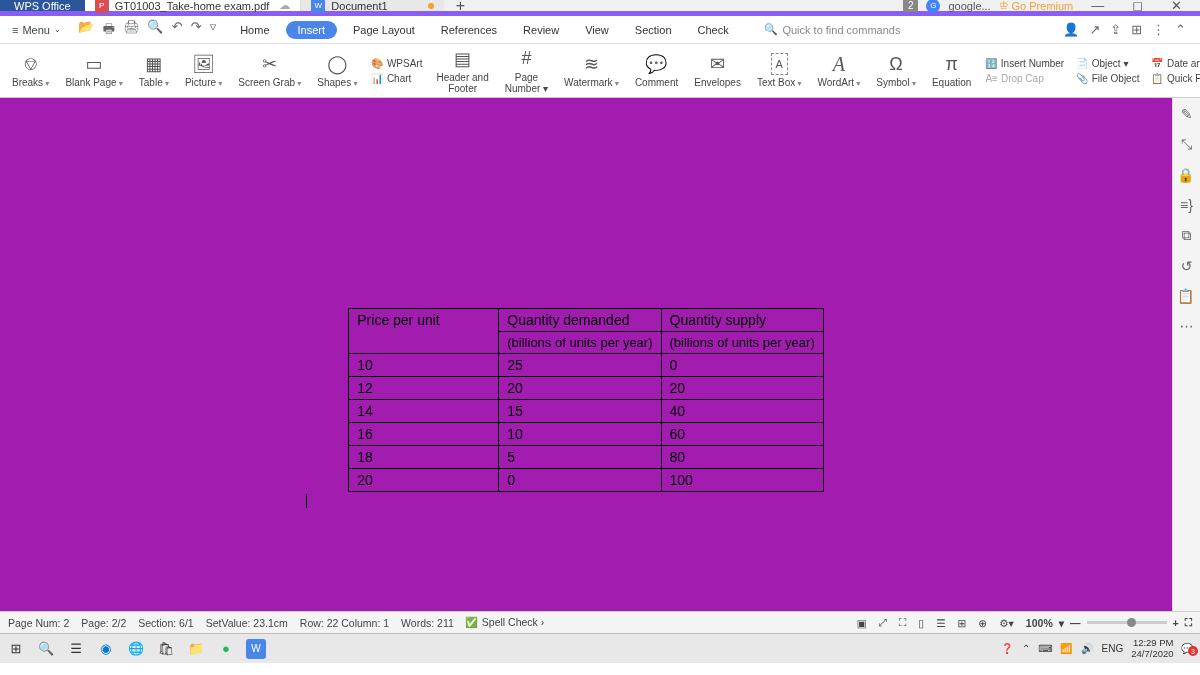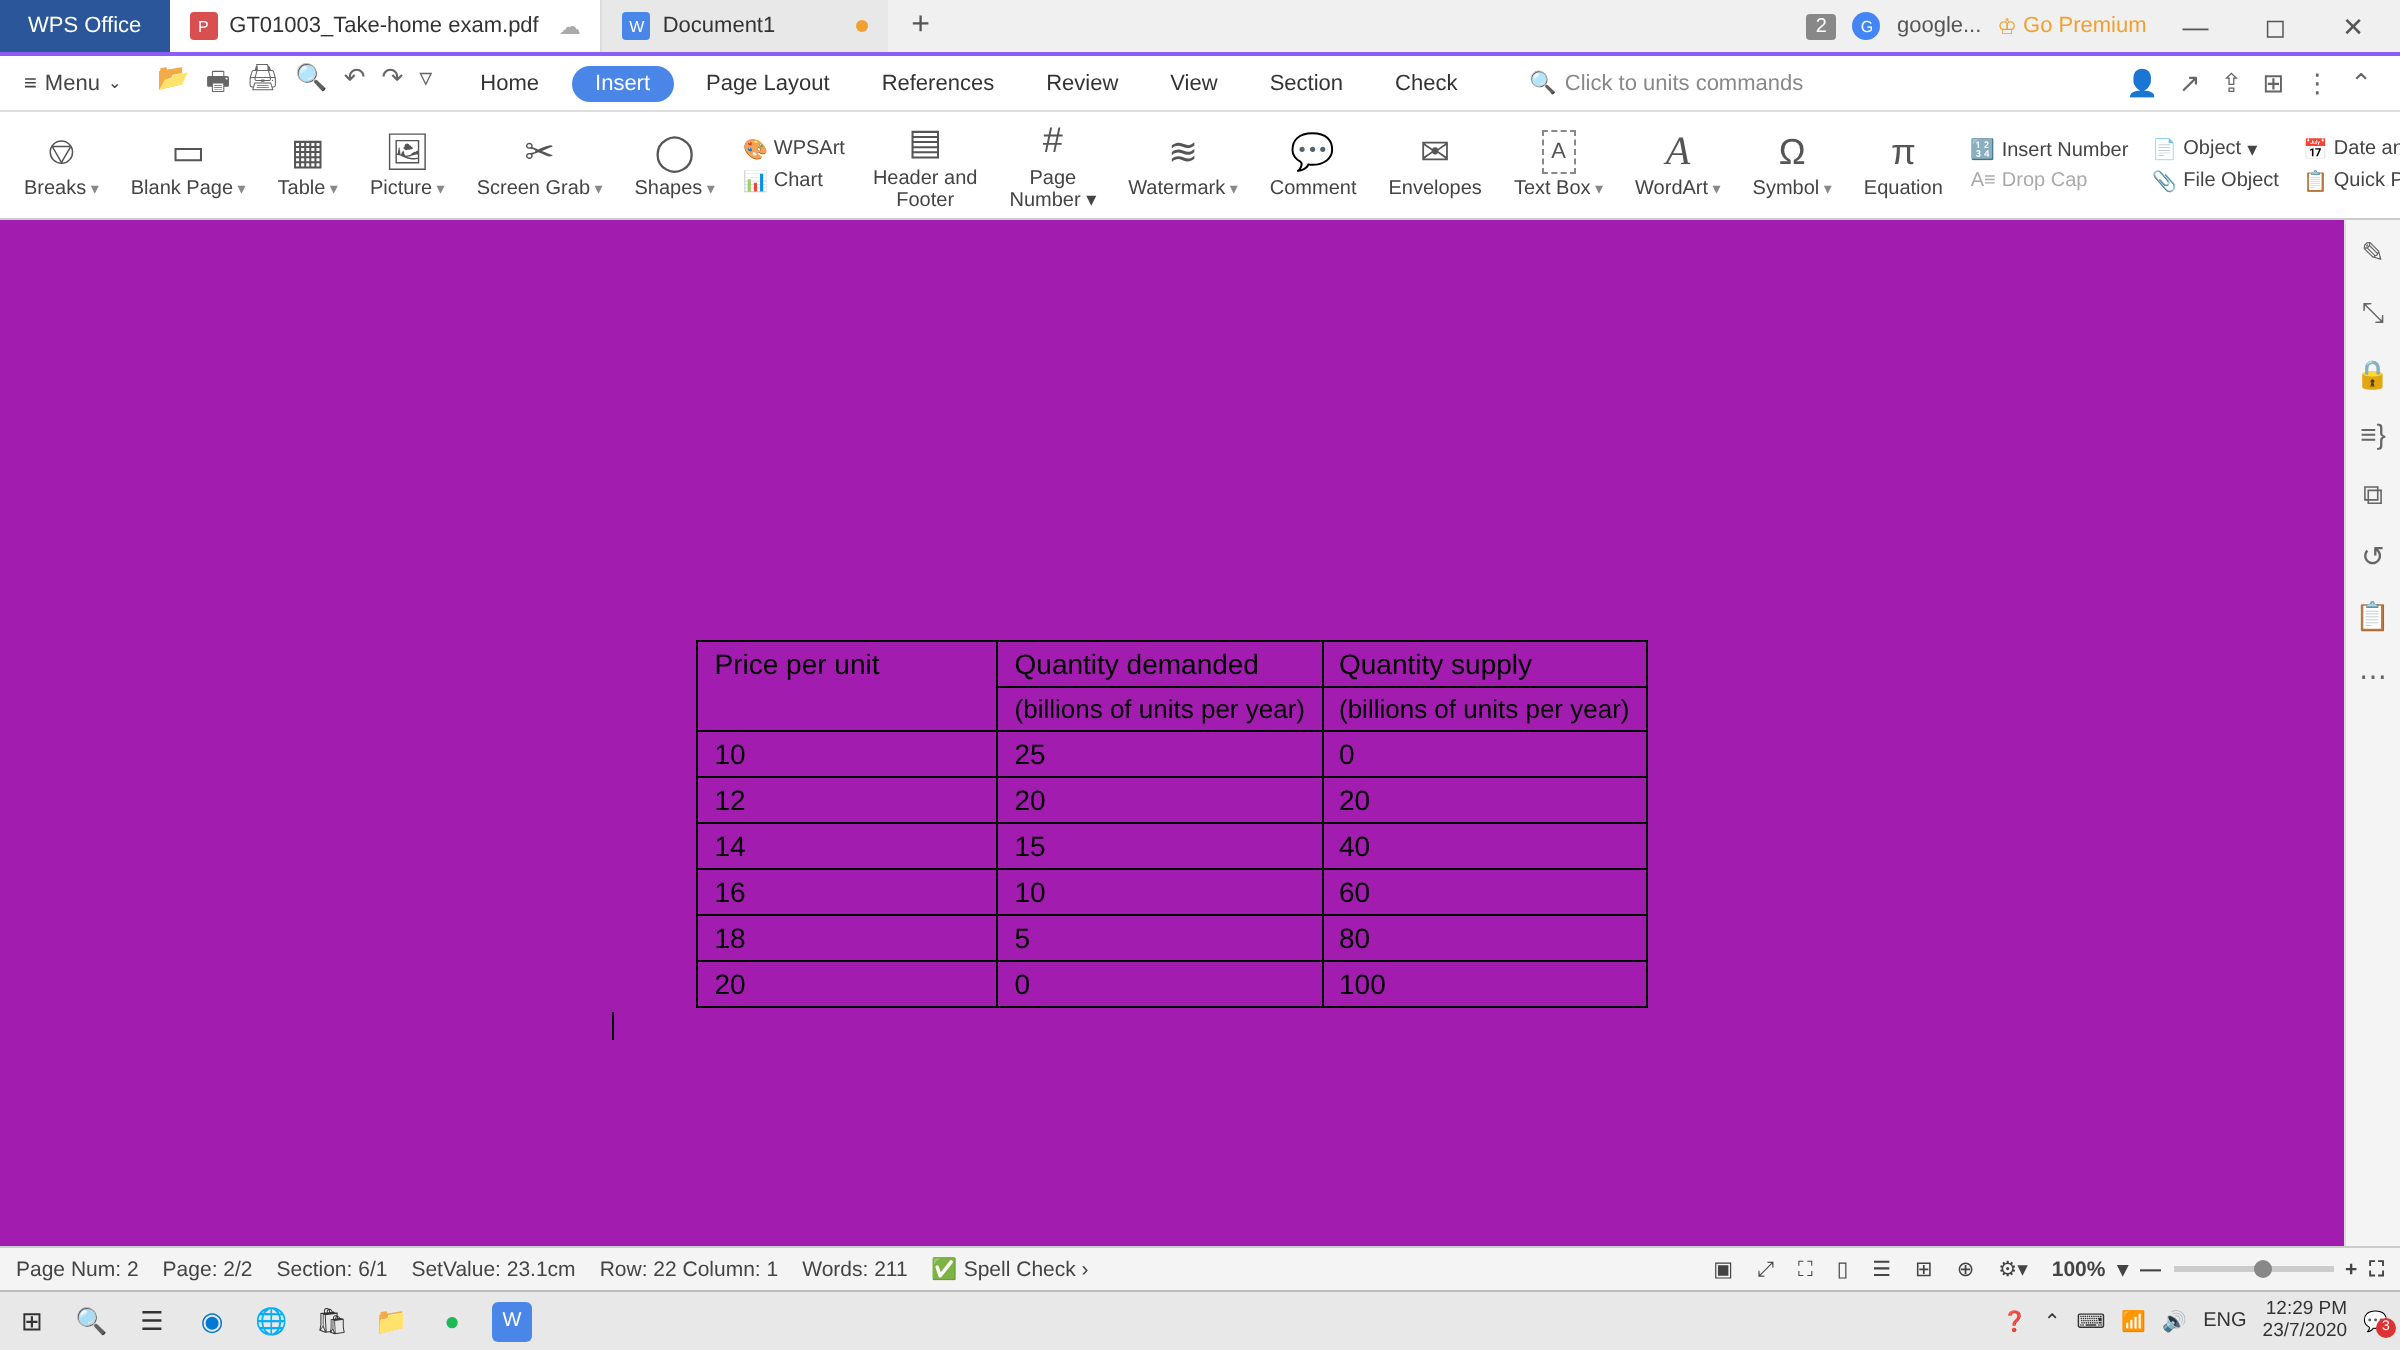--- a/index.html
+++ b/index.html
@@ -1,19 +1,19 @@
 <!DOCTYPE html>
 <html><head>
 <meta charset="utf-8">
 <style>
 * { margin:0; padding:0; box-sizing:border-box; font-family:"Segoe UI",Arial,sans-serif; }
 body { width:1200px; height:675px; overflow:hidden; background:#fff; font-size:11px; }
 
 
-.titlebar { height:28px; background:#f0f0f0; display:flex; align-items:stretch; border-bottom:2px solid #8b5cf6; }
+.titlebar { height:16px; background:#f0f0f0; display:flex; align-items:stretch; border-bottom:5px solid #8b5cf6; }
 .tab-app { background:#2b579a; color:#fff; display:flex; align-items:center; padding:0 14px; font-size:11px; }
 .tab-file { background:#fff; border-right:1px solid #ddd; display:flex; align-items:center; padding:0 10px; font-size:11px; color:#333; }
 .tab-file .ico { width:14px; height:14px; background:#d94f4f; margin-right:6px; display:inline-flex; align-items:center; justify-content:center; color:#fff; font-size:8px; border-radius:2px;}
 .tab-doc { background:#e8e8e8; display:flex; align-items:center; padding:0 10px; font-size:11px; color:#333; }
 .tab-doc .ico { width:14px; height:14px; background:#4a86e8; margin-right:6px; display:inline-flex; align-items:center; justify-content:center; color:#fff; font-size:8px; border-radius:2px;}
 .tab-doc .dot { width:6px; height:6px; border-radius:50%; background:#f0a030; margin-left:40px; }
 .tab-plus { display:flex; align-items:center; padding:0 12px; font-size:16px; color:#555; }
 .title-spacer { flex:1; }
 .title-right { display:flex; align-items:center; gap:8px; padding:0 8px; color:#555; }
 .badge2 { background:#888; color:#fff; padding:1px 5px; border-radius:2px; font-size:10px; }
@@ -113,21 +113,21 @@
   <div class="mtab">Home</div>
   <div class="mtab active">Insert</div>
   <div class="mtab">Page Layout</div>
   <div class="mtab">References</div>
   <div class="mtab">Review</div>
   <div class="mtab">View</div>
   <div class="mtab">Section</div>
   <div class="mtab">Check</div>
   <div class="searchbox">
     <span>🔍</span>
-    <span>Click to units commands</span>
+    <span>Quick to find commands</span>
   </div>
   <div class="mright">
     <span>👤</span>
     <span>↗</span>
     <span>⇪</span>
     <span>⊞</span>
     <span>⋮</span>
     <span>⌃</span>
   </div>
 </div>
@@ -310,17 +310,17 @@
   <div class="spc"></div>
   <div class="tray">
     <span style="color:#0078d4">❓</span>
     <span>⌃</span>
     <span>⌨</span>
     <span>📶</span>
     <span>🔊</span>
     <span>ENG</span>
     <div class="clock">
       <span>12:29 PM</span>
-      <span>23/7/2020</span>
+      <span>24/7/2020</span>
     </div>
     <span class="tray-badge">💬</span>
   </div>
 </div>
 
 </body></html>

